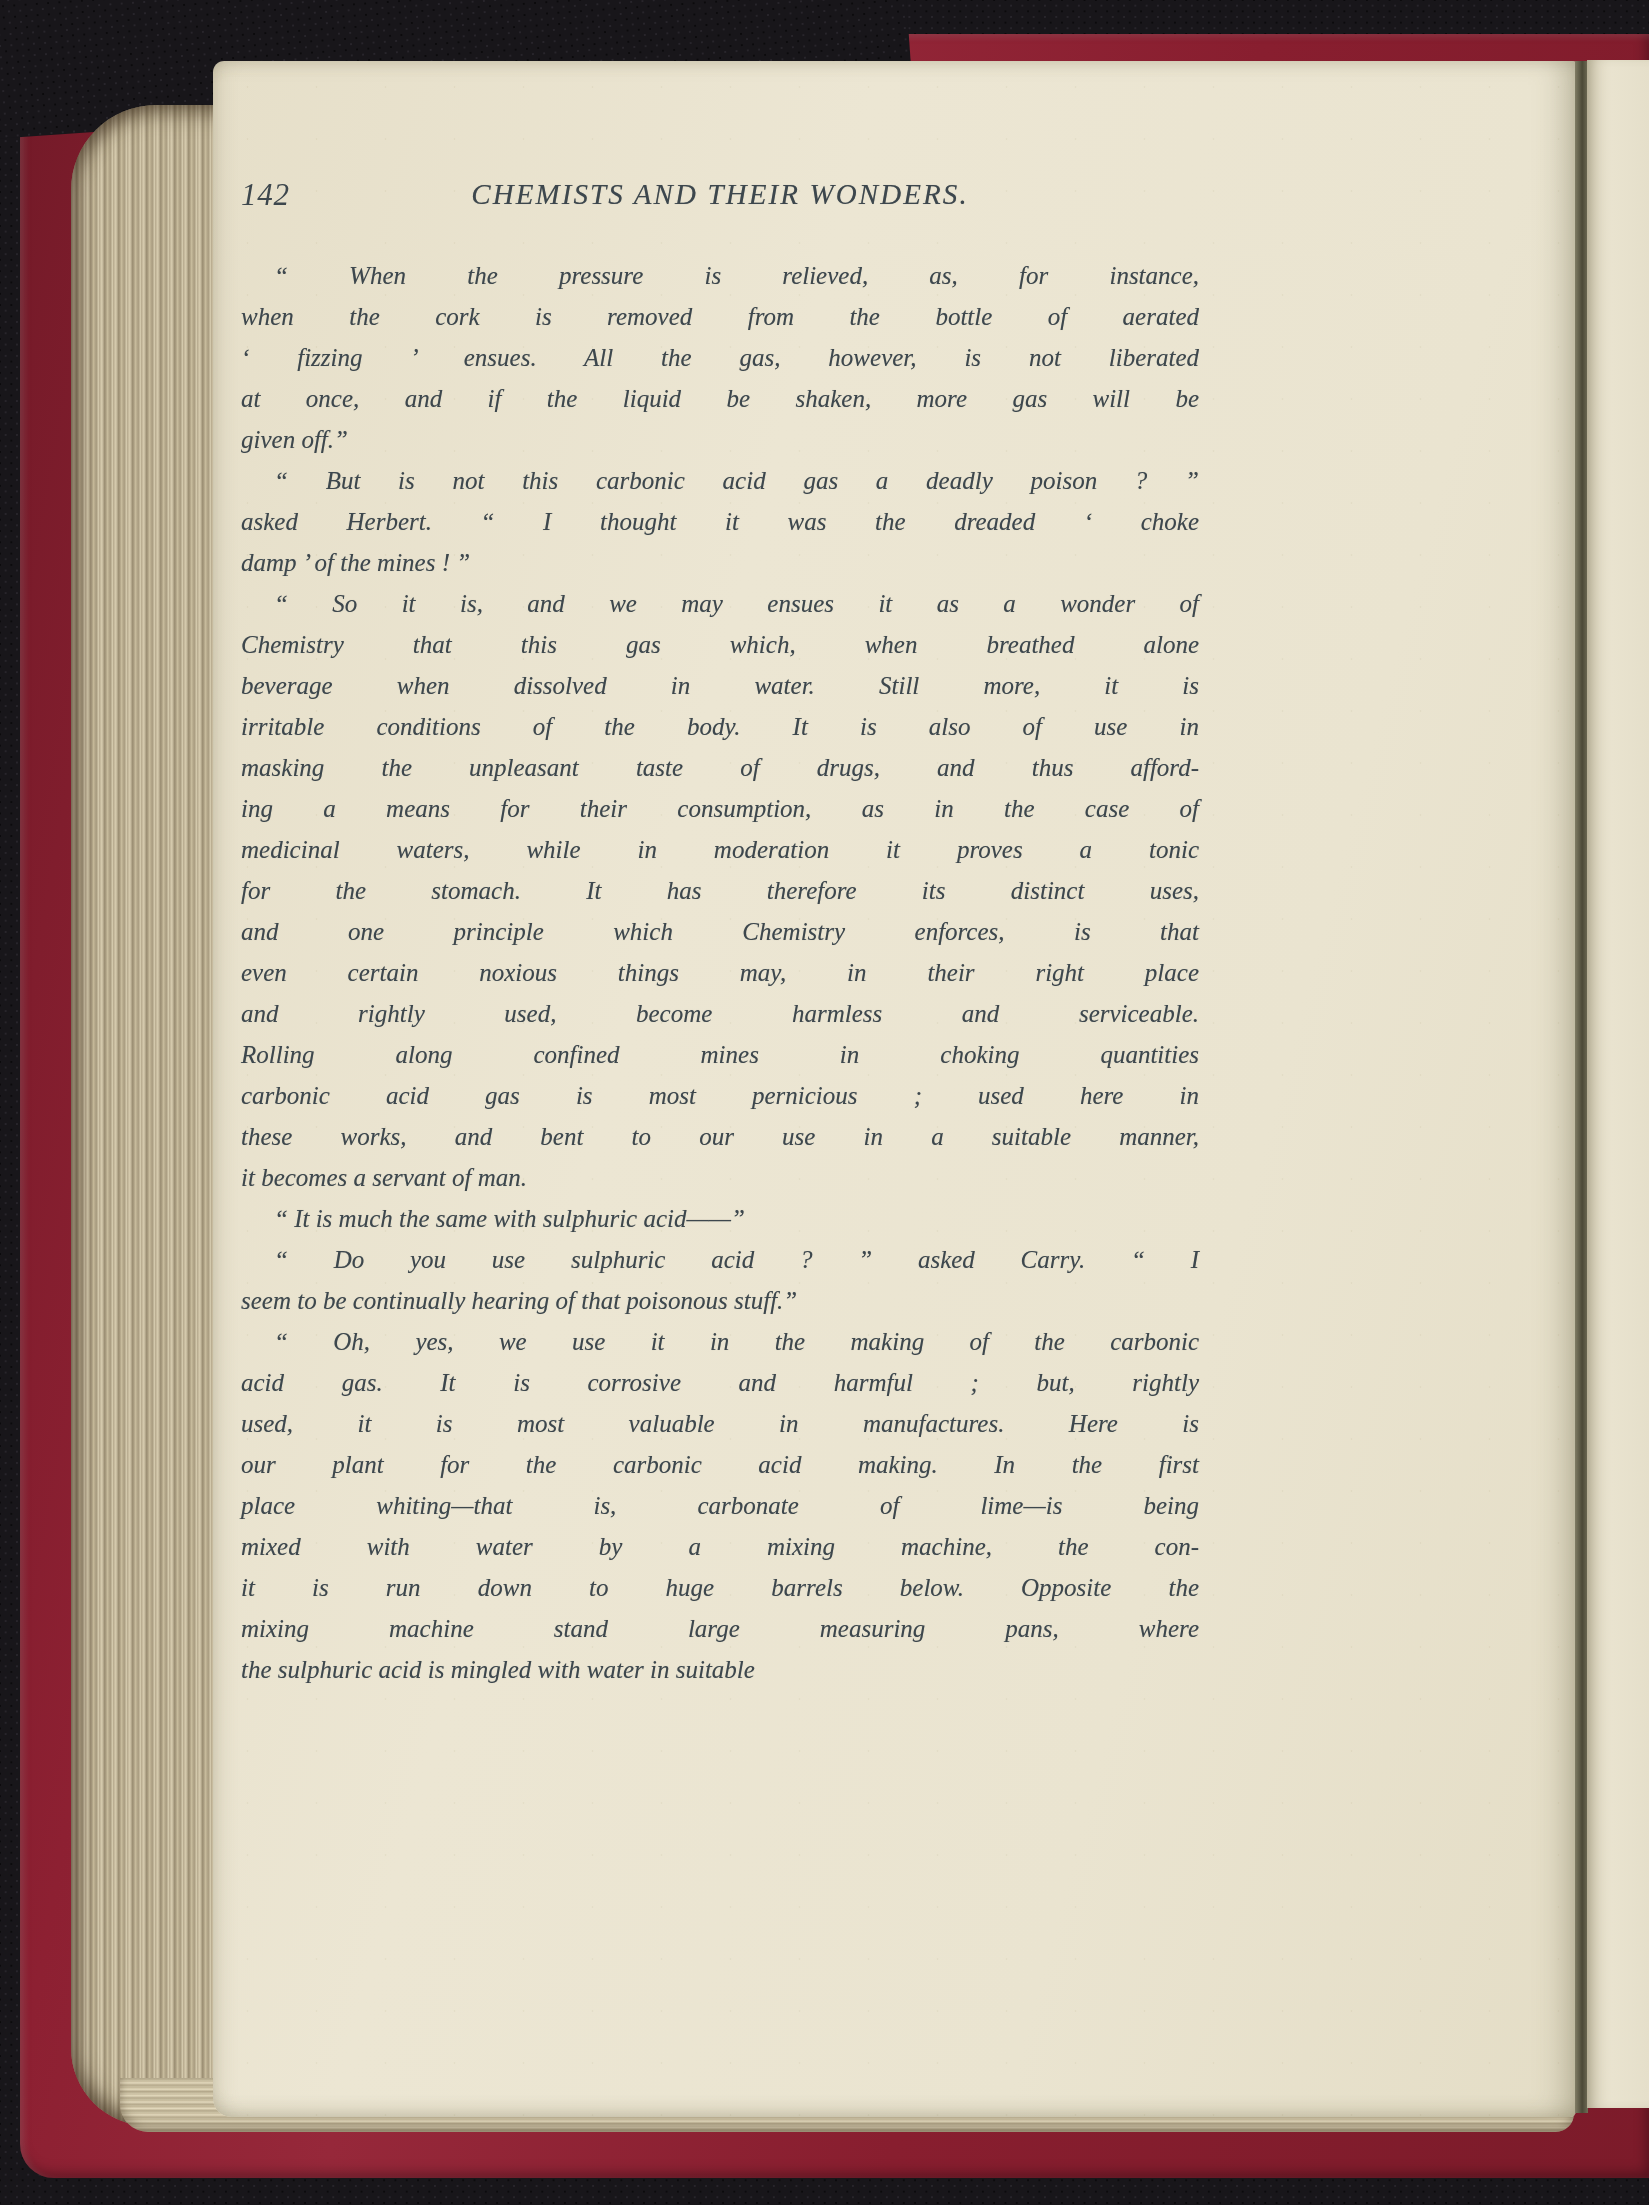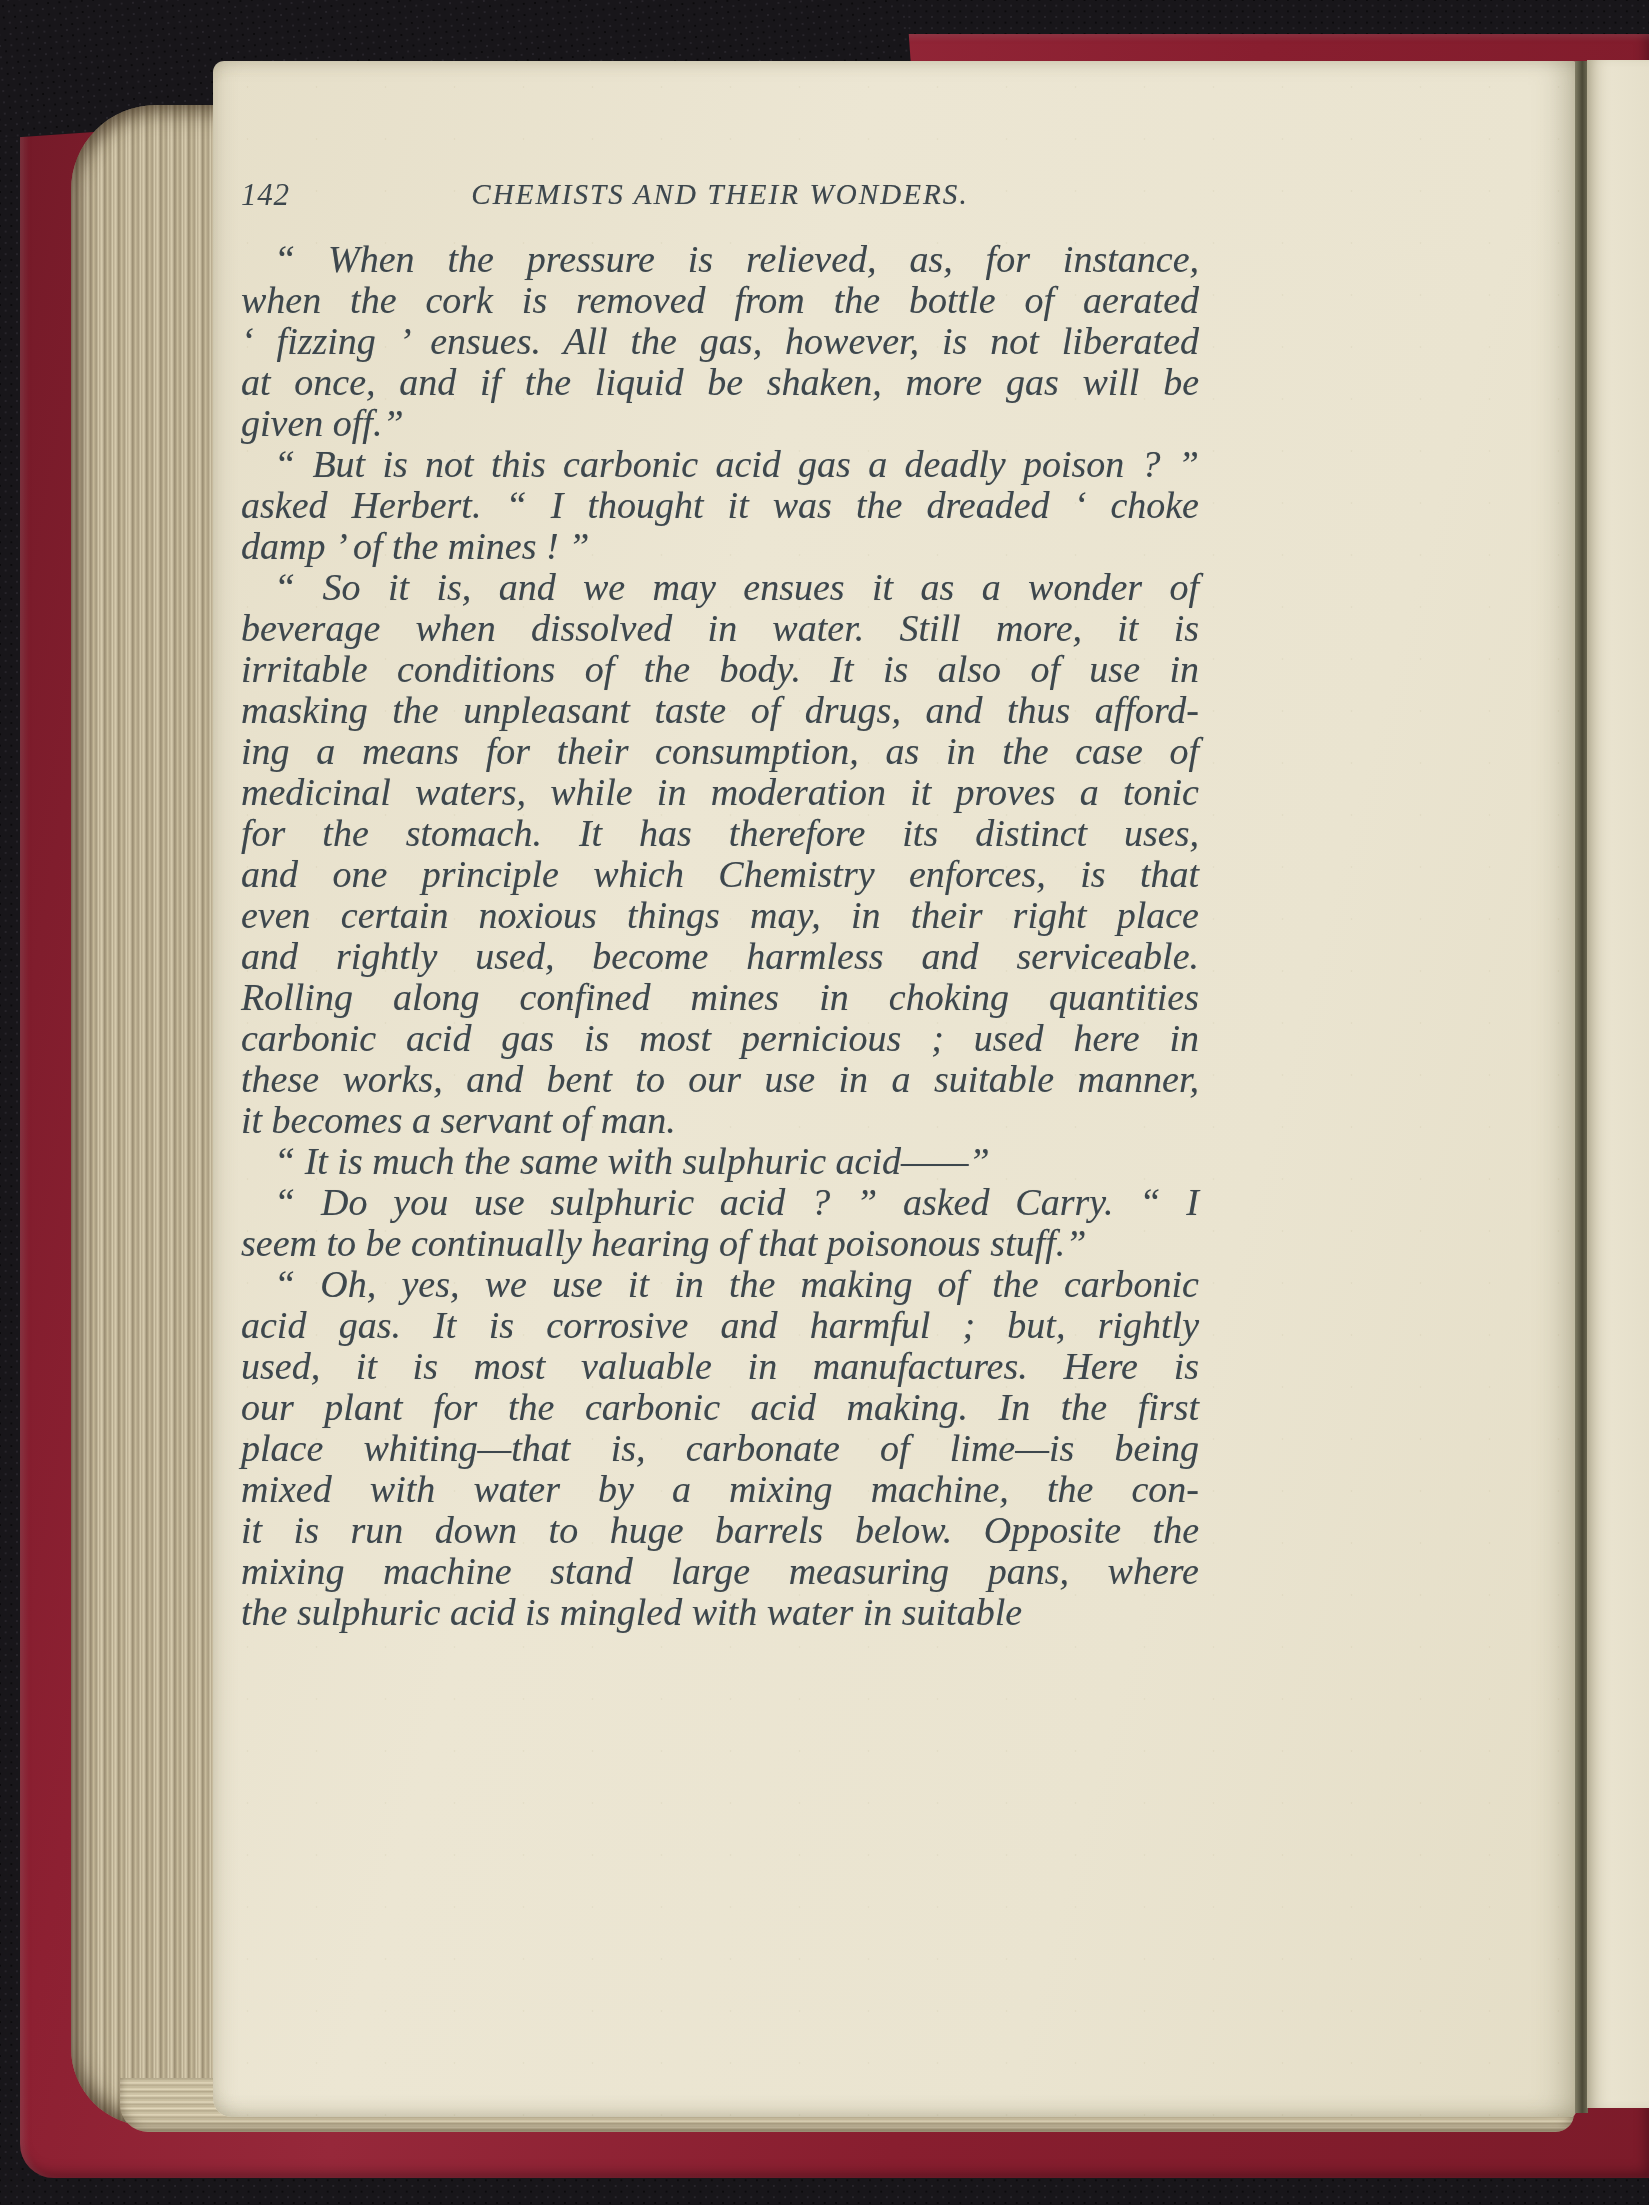--- a/index.html
+++ b/index.html
@@ -90,22 +90,22 @@
     position:absolute;left:0;top:0;
     font-size:31px;letter-spacing:0.7px;
   }
   .running-header{
     display:block;text-align:center;
     font-size:29px;letter-spacing:2.1px;
     text-shadow:0 0 0.7px rgba(61,71,77,.45);
     margin-top:15px;
   }
   .page-text{
-    margin-top:24px;
-    font-size:38px;line-height:41px;
+    margin-top:40px;
+    font-size:25px;line-height:41px;
     text-shadow:0 0 0.7px rgba(61,71,77,.35);
   }
   .para{margin:0;}
   .line{
     text-align:justify;
     text-align-last:justify;
     white-space:normal;
   }
   .line.last{text-align-last:left;}
   .line.first{text-indent:33px;}
@@ -135,20 +135,21 @@
         <div class="line">at once, and if the liquid be shaken, more gas will be</div>
         <div class="line last">given off.”</div>
       </div>
       <div class="para">
         <div class="line first">“ But is not this carbonic acid gas a deadly poison ? ”</div>
         <div class="line">asked Herbert.  “ I thought it was the dreaded ‘ choke</div>
         <div class="line last">damp ’ of the mines ! ”</div>
       </div>
       <div class="para">
         <div class="line first">“ So it is, and we may ensues it as a wonder of</div>
+        <div class="line">Chemistry that this gas which, when breathed alone</div>
         <div class="line">beverage when dissolved in water.  Still more, it is</div>
         <div class="line">irritable conditions of the body.  It is also of use in</div>
         <div class="line">masking the unpleasant taste of drugs, and thus afford-</div>
         <div class="line">ing a means for their consumption, as in the case of</div>
         <div class="line">medicinal waters, while in moderation it proves a tonic</div>
         <div class="line">for the stomach.  It has therefore its distinct uses,</div>
         <div class="line">and one principle which Chemistry enforces, is that</div>
         <div class="line">even certain noxious things may, in their right place</div>
         <div class="line">and rightly used, become harmless and serviceable.</div>
         <div class="line">Rolling along confined mines in choking quantities</div>

